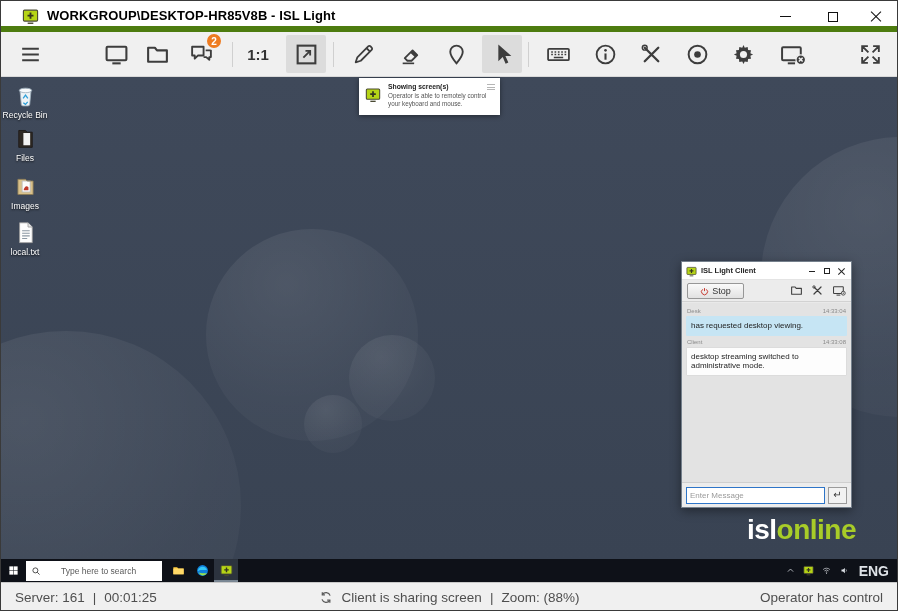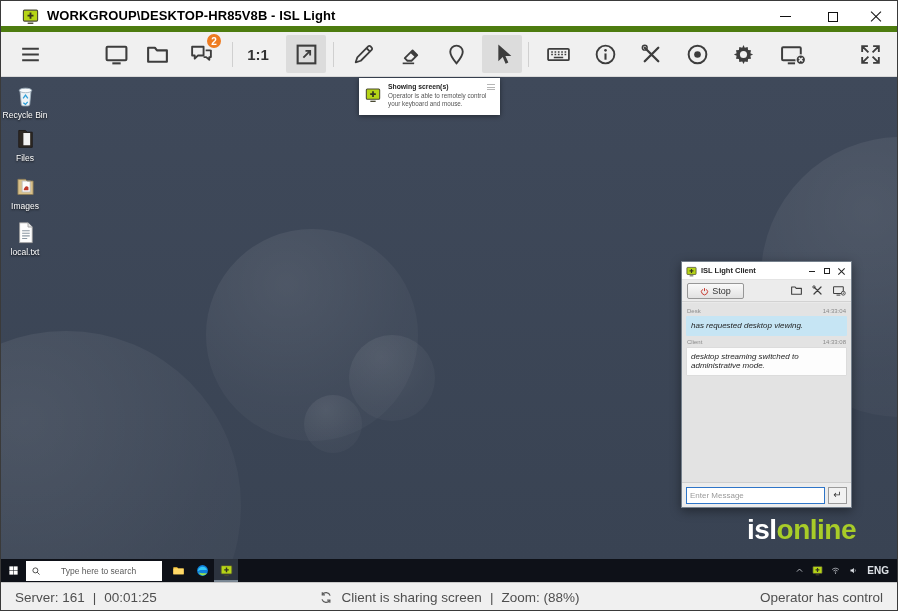--- a/index.html
+++ b/index.html
@@ -94,21 +94,21 @@
             align-items:center; justify-content:center; gap:3px; cursor:pointer; }
   #stop-btn .pw { width:9px; height:9px; color:#c5352b; display:block; }
   #stop-btn .st { font-size:9px; color:#333; }
   .cbar-ic { position:absolute; top:4px; cursor:pointer; background:none; border:none; }
 
   #chatlog { position:absolute; top:41px; left:0; right:0; bottom:25px;
              background:#e3e3e3; padding:2px 4px; overflow:hidden; }
   .msg-head { display:flex; justify-content:space-between; font-size:6px;
               color:#8a8a8a; margin:3px 1px 2px; }
   .msg-bubble { background:#fdfdfd; border:1px solid #dcdcdc; border-radius:1px;
-              font-size:8px; line-height:9.5px; color:#1d1d1d; padding:4px;font-style:italic; }
+              font-size:8px; line-height:9.5px; color:#1d1d1d; padding:4px; }
   .msg-bubble.hl { background:#c6e5f4; border-color:#c6e5f4; }
 
   #cinput { position:absolute; left:0; right:0; bottom:0; height:25px;
             background:#ececec; border-top:1px solid #cfcfcf; display:flex;
             align-items:center; padding:0 4px; gap:3px; }
   #cinput input { flex:1; height:17px; border:1px solid #2e75c8; background:#fff;
             font-size:8px; padding:0 3px; color:#333; outline:none;
             font-family:"Liberation Sans", sans-serif; }
   #cinput input::placeholder { color:#9a9a9a; }
   #send-btn { width:19px; height:17px; border:1px solid #9b9b9b; background:#f2f2f2;
@@ -128,21 +128,21 @@
              justify-content:center; cursor:pointer; background:none; border:none; }
   .task-ic.active { background:#2c333e; box-shadow:inset 0 -2px 0 #7a8794; }
   .task-ic svg { width:13px; height:13px; }
   #tray { margin-left:auto; display:flex; align-items:center; gap:2px;
           padding-right:4px; color:#dfe3e8; }
   #tray .tri { width:16px; height:23px; display:flex; align-items:center;
           justify-content:center; cursor:pointer; background:none; border:none;
           color:#dfe3e8; }
   #tray svg { width:9px; height:9px; }
   #tray .isl-sq { width:11px; height:11px; }
-  #tray .lang { font-size:10px; font-weight:700; padding:0 4px; cursor:pointer; }
+  #tray .lang { font-size:14px; font-weight:700; padding:0 4px; cursor:pointer; }
 
   
   #statusbar { position:absolute; top:581px; left:0; width:100%; height:30px;
                background:#f0f0f0; border-top:1px solid #c9c9c9; font-size:13.5px;
                color:#4f4f4f; }
   #sb-left { position:absolute; left:14px; top:7px; display:flex; gap:8px; }
   #sb-center { position:absolute; left:50%; top:7px; transform:translateX(-50%);
                display:flex; align-items:center; gap:8px; white-space:nowrap; }
   #sb-center .ic { width:15px; height:15px; color:#5a5a5a; }
   #sb-right { position:absolute; right:14px; top:7px; }

